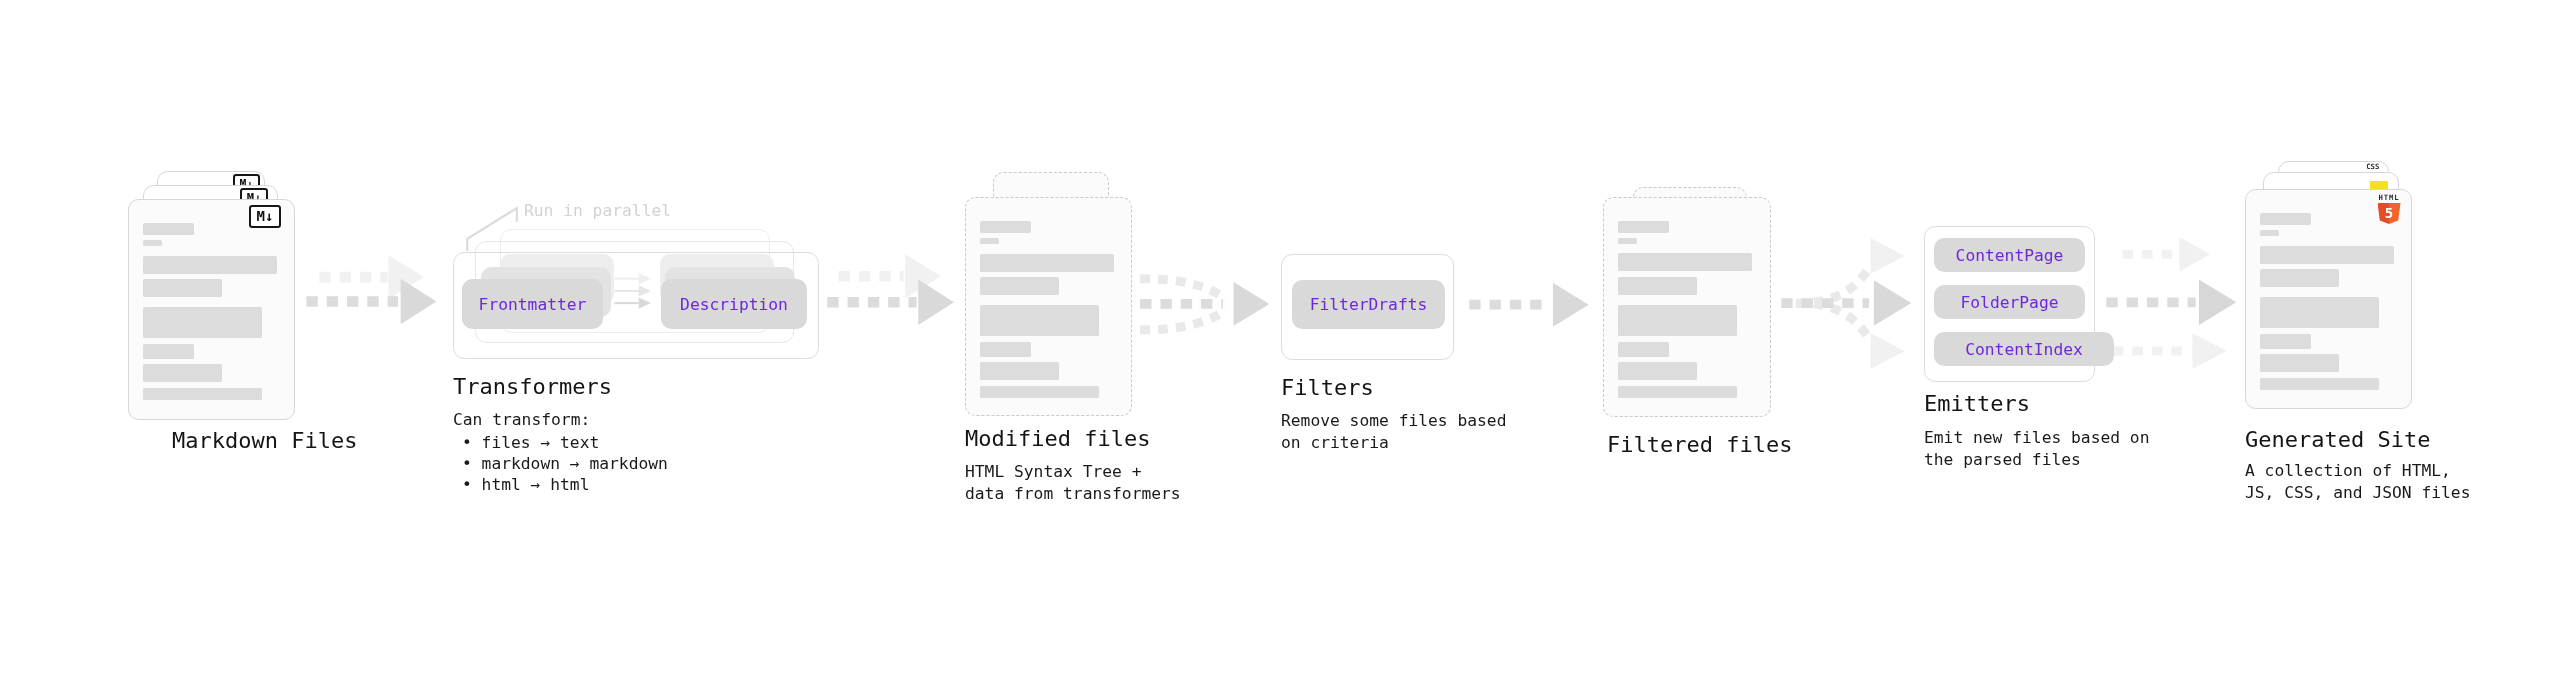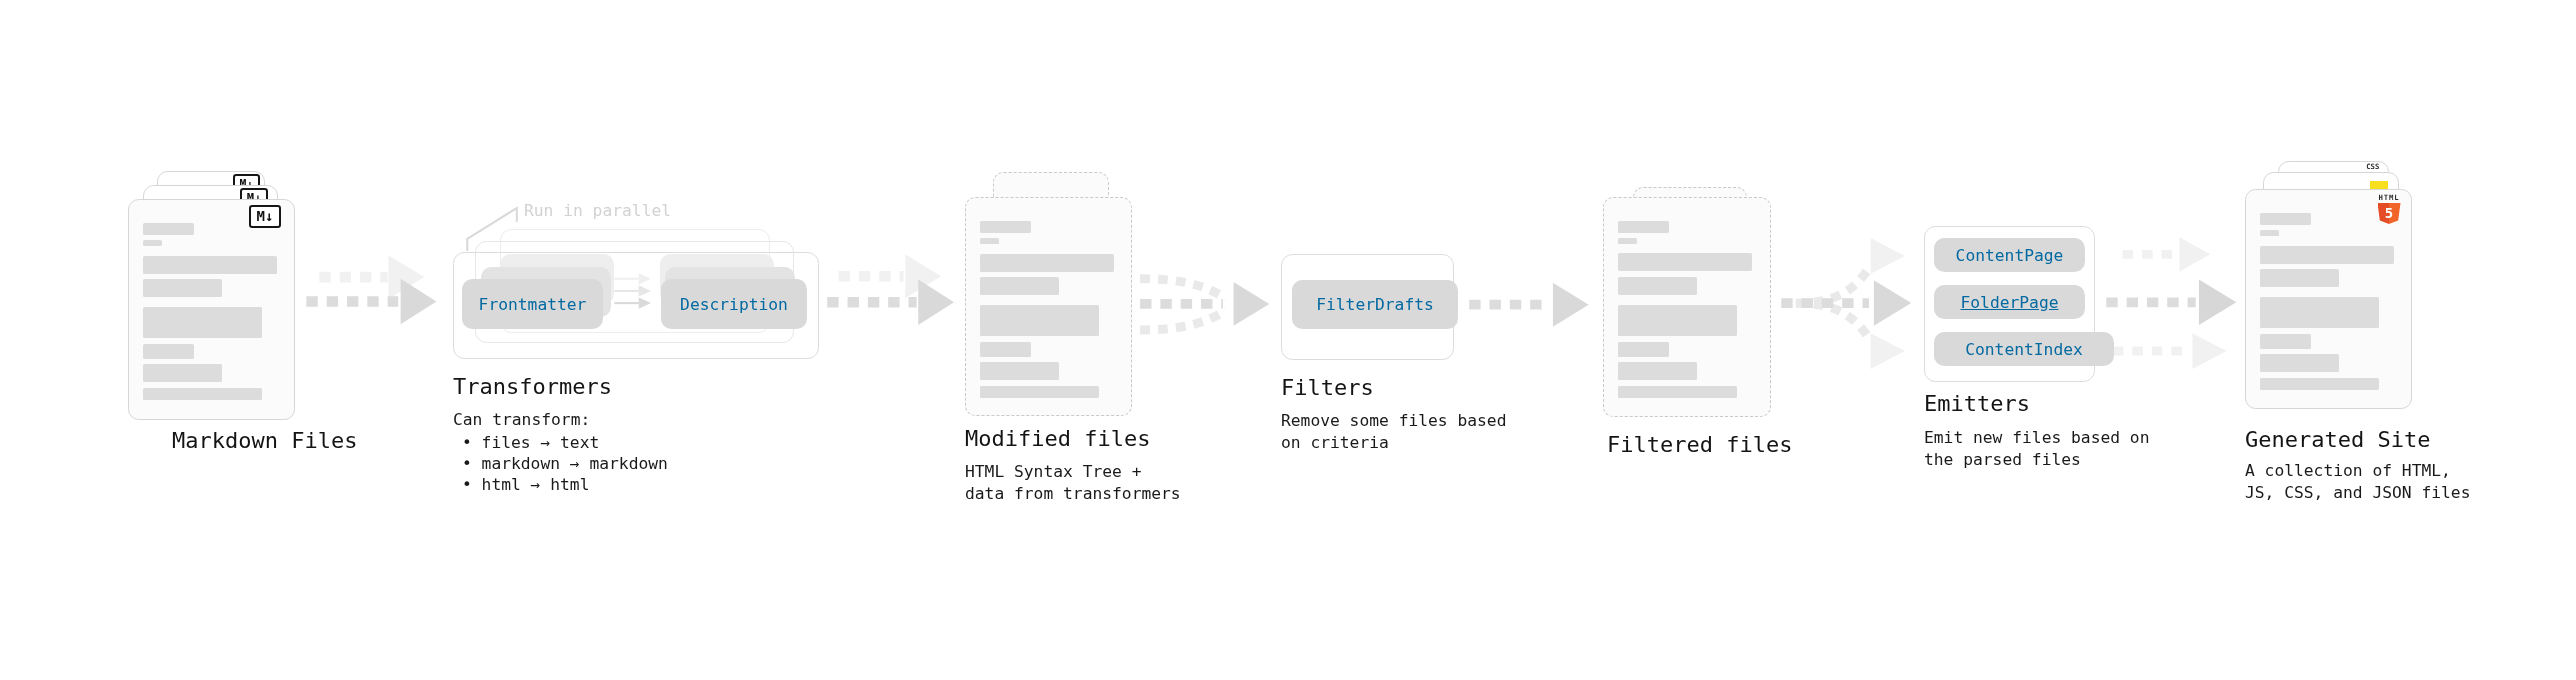--- a/index.html
+++ b/index.html
@@ -29,21 +29,21 @@
   .html5-shield{width:23px;height:21px;margin:0.8px auto 0;background:linear-gradient(90deg,#e44d26 50%,#f16529 50%);
     clip-path:polygon(0 0,100% 0,90% 84%,50% 100%,10% 84%);color:#fff;font-size:14px;font-weight:bold;
     display:flex;align-items:center;justify-content:center;}
   .css-mini{position:absolute;right:8.1px;top:2.4px;font-size:7.3px;font-weight:bold;color:#2b2b2b;
     line-height:6.5px;border-bottom:2.4px solid #2962ff;padding-bottom:0.8px;}
   .js-mini{position:absolute;right:9.8px;top:7.3px;width:18.7px;height:9px;background:#f7df1e;}
   
   .tbox{position:absolute;border:1.6px solid #e0e0e0;border-radius:11.4px;background:transparent;box-sizing:border-box;}
   .obox{position:absolute;border:1.6px solid #dcdcdc;border-radius:11.4px;background:#ffffff;box-sizing:border-box;}
   .pill{position:absolute;border-radius:10.6px;background:#d9d9d9;display:flex;align-items:center;justify-content:center;
-    font-size:16.3px;color:#0369a1;box-sizing:border-box;}
+    font-size:16.3px;color:#6d28d9;box-sizing:border-box;}
   .pill.g1{background:#e3e3e3;}
   .pill.g2{background:#eeeeee;}
   
   .stage-label{position:absolute;font-size:22px;color:#141414;white-space:nowrap;}
   .desc{position:absolute;font-size:16.3px;line-height:22px;color:#1a1a1a;white-space:pre-line;}
   .annotation{position:absolute;font-size:16.3px;color:#d2d2d2;white-space:nowrap;}
   .bullets{position:absolute;font-size:16.3px;line-height:21px;color:#1a1a1a;}
   svg.overlay{position:absolute;left:0;top:0;pointer-events:none;}
 </style>
 </head>
@@ -159,21 +159,21 @@
       <div class="bar b6"></div>
       <div class="bar b7"></div>
       <div class="bar b8"></div>
     </div>
   </div>
   <div class="stage-label" style="left:965px;top:426px;">Modified files</div>
   <div class="desc" style="left:965px;top:461px;">HTML Syntax Tree +
 data from transformers</div>
 
   <div class="obox" style="left:1281px;top:254px;width:173px;height:106px;"></div>
-  <div class="pill" style="left:1292px;top:280px;width:166px;height:49px;">FilterDrafts</div>
+  <div class="pill" style="left:1292px;top:280px;width:153px;height:49px;">FilterDrafts</div>
   <div class="stage-label" style="left:1281px;top:375px;">Filters</div>
   <div class="desc" style="left:1281px;top:410px;">Remove some files based
 on criteria</div>
 
   <div style="position:absolute;left:1603px;top:187px;width:168px;height:230px;">
     <div class="doc dashed" style="left:30px;top:0;width:114px;height:57px;"></div>
     <div class="doc dashed" style="left:0;top:9.8px;width:168px;height:220px;">
       <div class="bar b1"></div>
       <div class="bar b2"></div>
       <div class="bar b3"></div>
@@ -181,21 +181,21 @@
       <div class="bar b5"></div>
       <div class="bar b6"></div>
       <div class="bar b7"></div>
       <div class="bar b8"></div>
     </div>
   </div>
   <div class="stage-label" style="left:1607px;top:432px;">Filtered files</div>
 
   <div class="obox" style="left:1924px;top:226px;width:171px;height:156px;"></div>
   <div class="pill" style="left:1934px;top:238px;width:151px;height:34px;">ContentPage</div>
-  <div class="pill" style="left:1934px;top:285px;width:151px;height:34px;text-decoration:underline;">FolderPage</div>
+  <div class="pill" style="left:1934px;top:285px;width:151px;height:34px;">FolderPage</div>
   <div class="pill" style="left:1934px;top:332px;width:180px;height:34px;">ContentIndex</div>
   <div class="stage-label" style="left:1924px;top:391px;">Emitters</div>
   <div class="desc" style="left:1924px;top:427px;">Emit new files based on
 the parsed files</div>
 
   <div style="position:absolute;left:2245px;top:161px;width:180px;height:248px;">
     <div class="doc" style="left:32.5px;top:0;width:111px;height:57px;">
       <div class="css-mini">CSS</div>
     </div>
     <div class="doc" style="left:18px;top:11.4px;width:136px;height:57px;">

